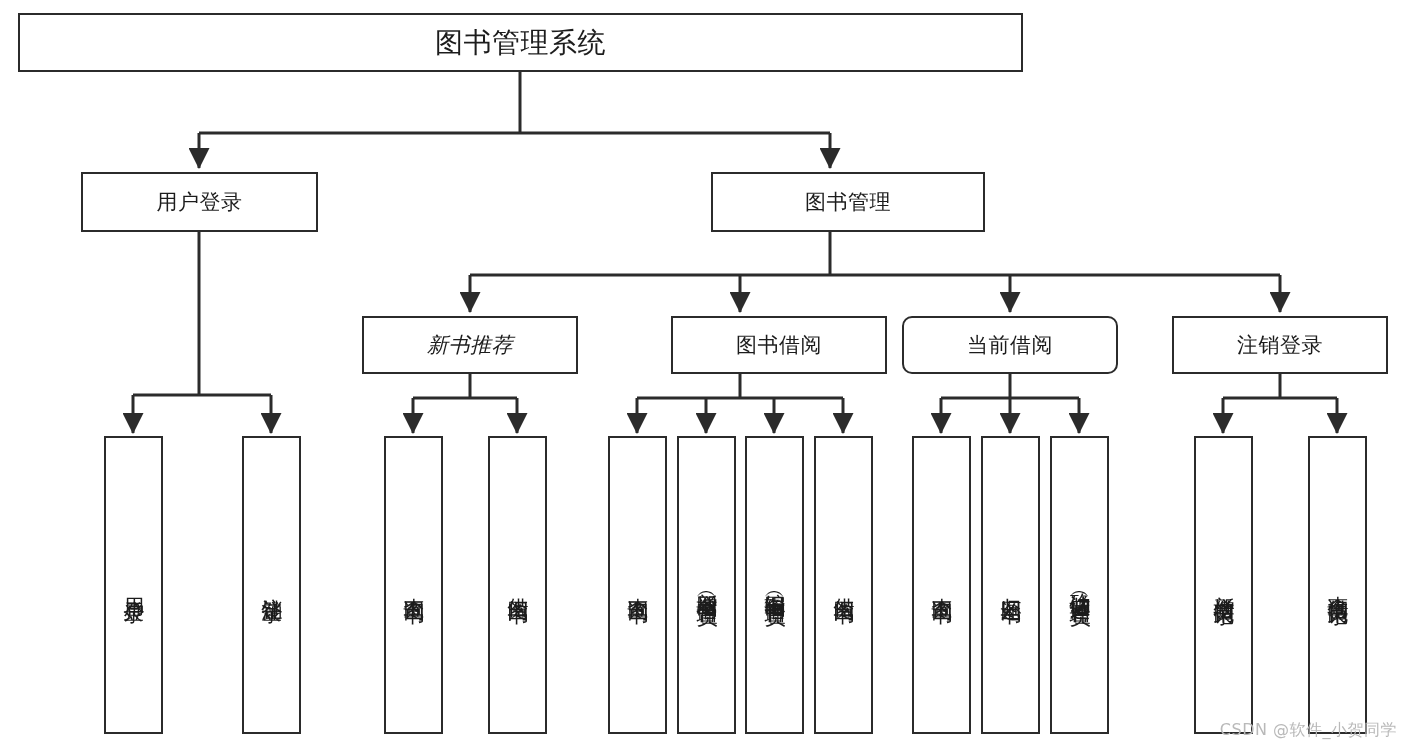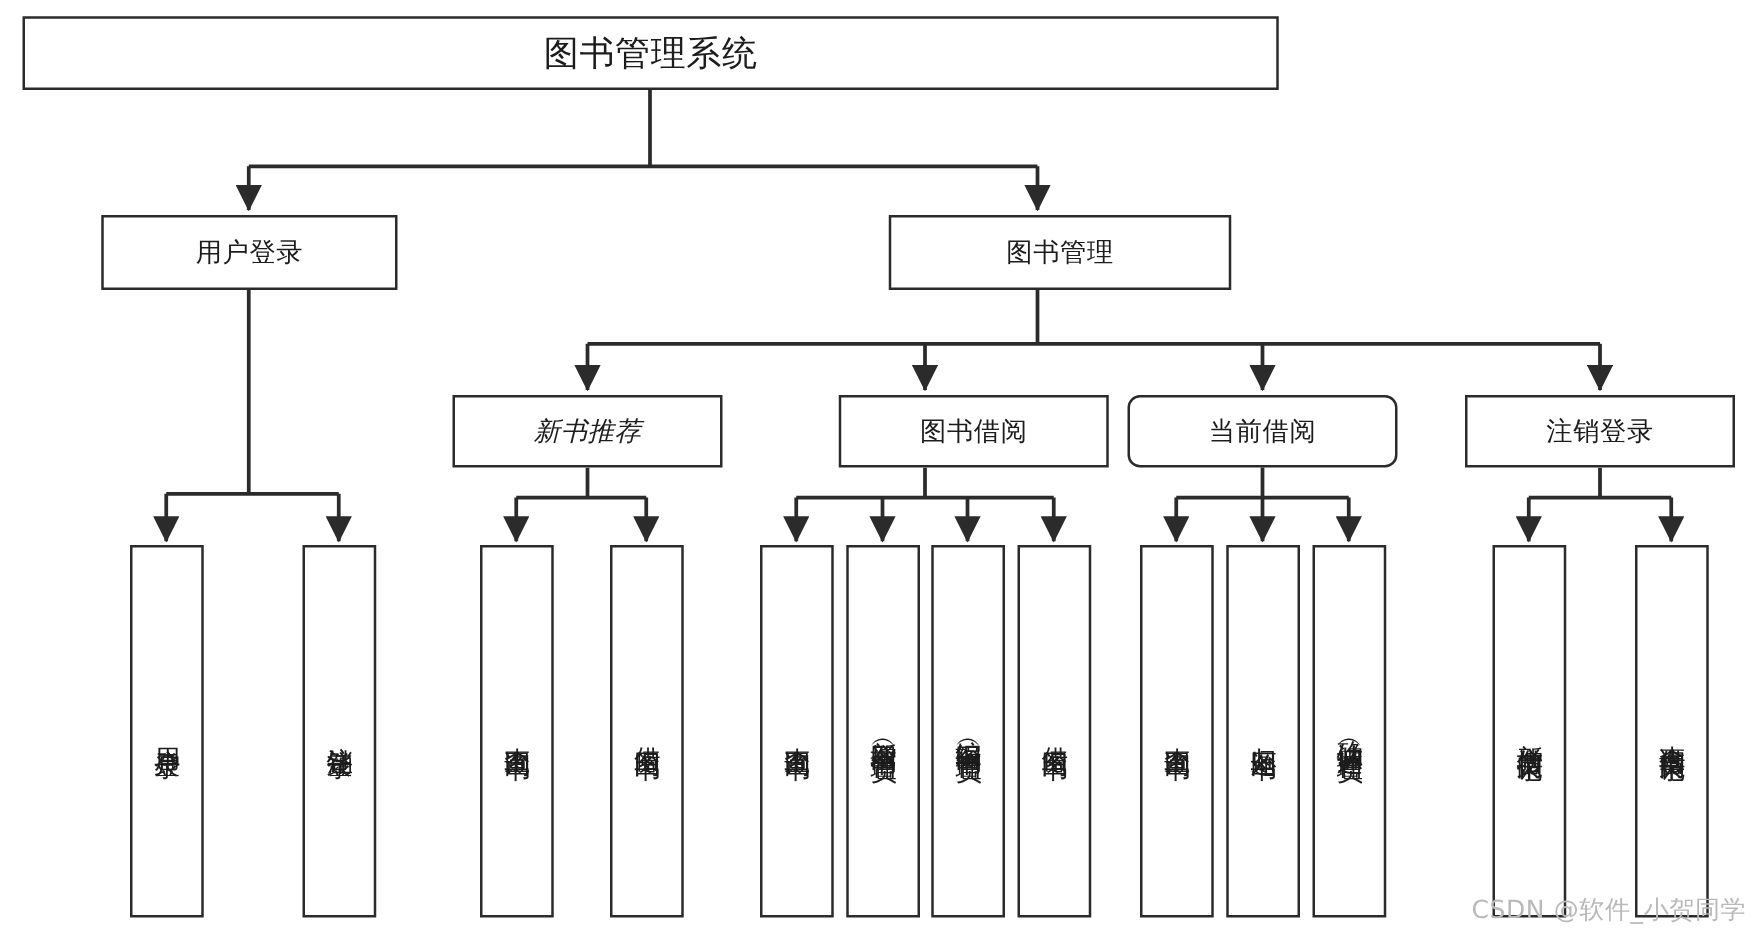--- a/index.html
+++ b/index.html
@@ -56,21 +56,21 @@
     line-height: 1.28;
     letter-spacing: 2px;
     white-space: nowrap;
     max-height: 266px;
   }
   .node.root .label { font-size: 28px; text-align: right; }
   #watermark {
     position: absolute;
     right: 8px;
     bottom: 6px;
-    font-size: 20px;
+    font-size: 16px;
     color: #b9b9b9;
     letter-spacing: 0.5px;
     z-index: 6;
     white-space: nowrap;
   }
 </style>
 </head>
 <body>
 
 <div id="canvas">

